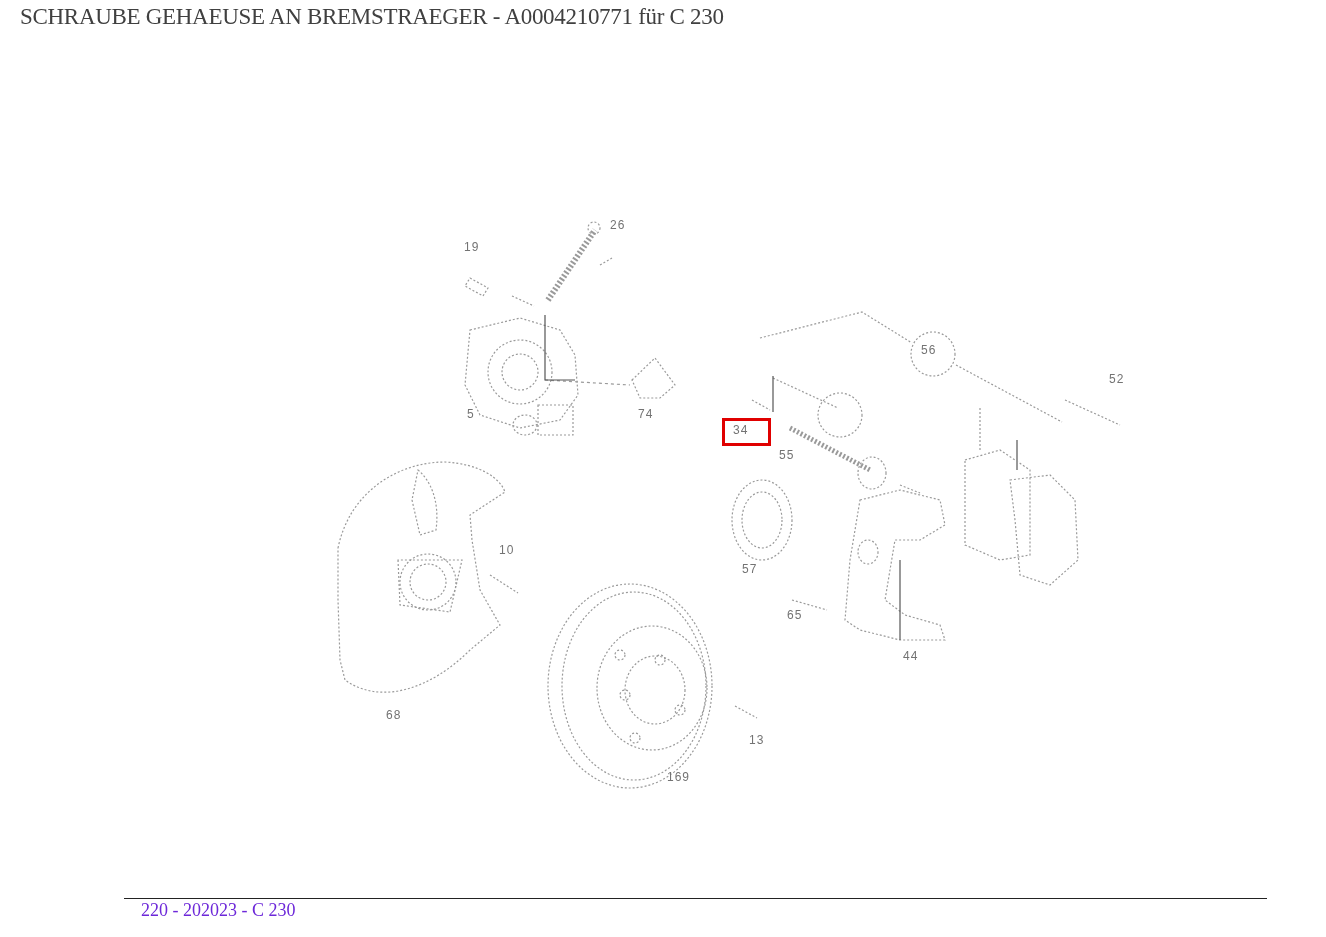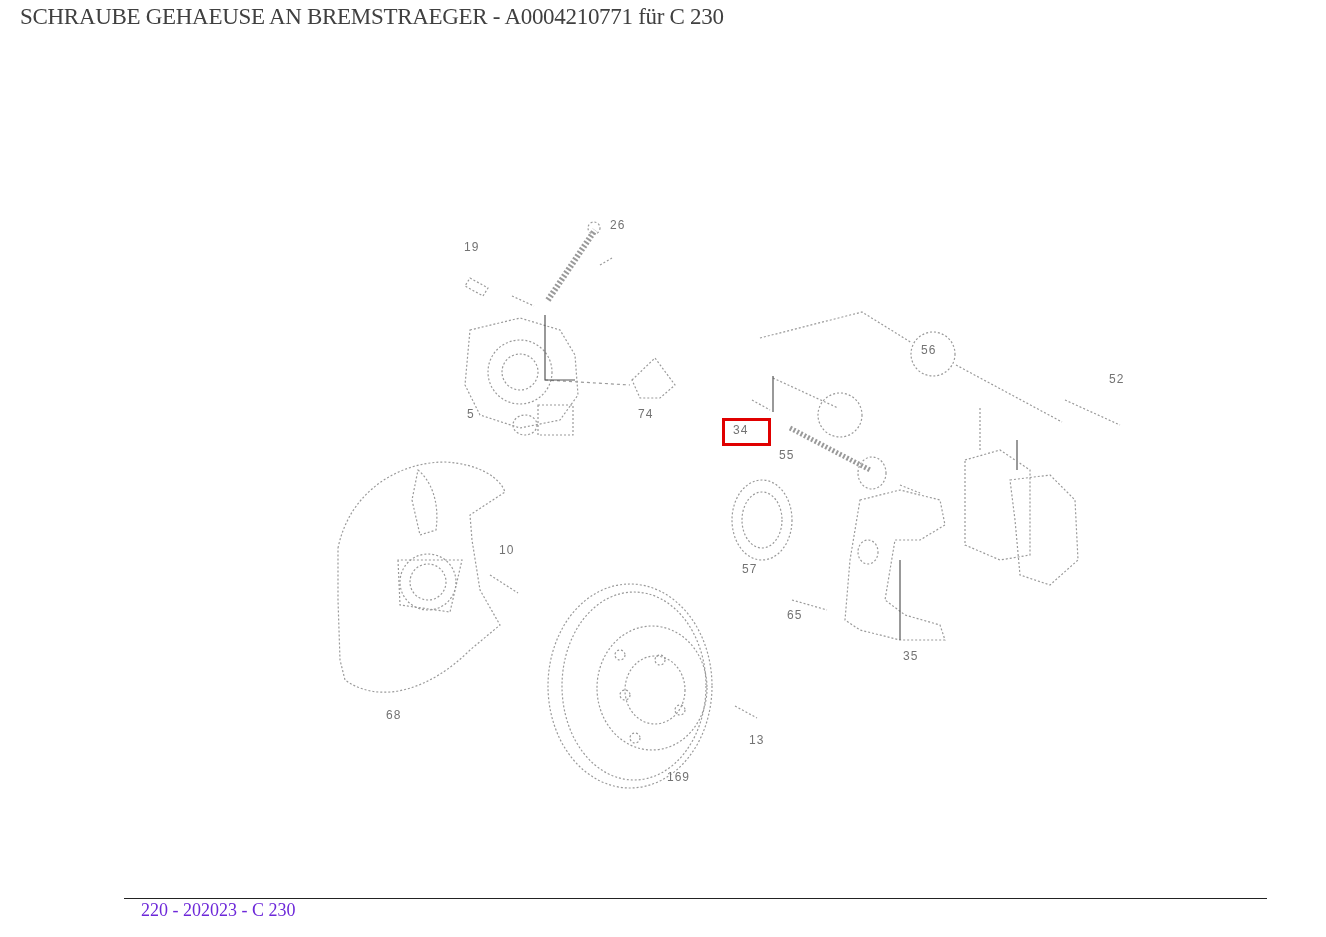--- a/index.html
+++ b/index.html
@@ -114,21 +114,21 @@
   <span class="callout" style="left:610px;top:218px;">26</span>
   <span class="callout" style="left:467px;top:407px;">5</span>
   <span class="callout" style="left:638px;top:407px;">74</span>
   <span class="callout" style="left:921px;top:343px;">56</span>
   <span class="callout" style="left:1093px;top:372px;margin-left:16px;">52</span>
   <span class="callout" style="left:733px;top:423px;">34</span>
   <span class="callout" style="left:779px;top:448px;">55</span>
   <span class="callout" style="left:499px;top:543px;">10</span>
   <span class="callout" style="left:742px;top:562px;">57</span>
   <span class="callout" style="left:787px;top:608px;">65</span>
-  <span class="callout" style="left:903px;top:649px;">35</span>
+  <span class="callout" style="left:903px;top:649px;">44</span>
   <span class="callout" style="left:386px;top:708px;">68</span>
   <span class="callout" style="left:749px;top:733px;">13</span>
   <span class="callout" style="left:667px;top:770px;">169</span>
 
   <div class="highlight"></div>
 </div>
 
 <div class="footer-rule"></div>
 <div class="footer-text">220 - 202023 - C 230</div>
 

